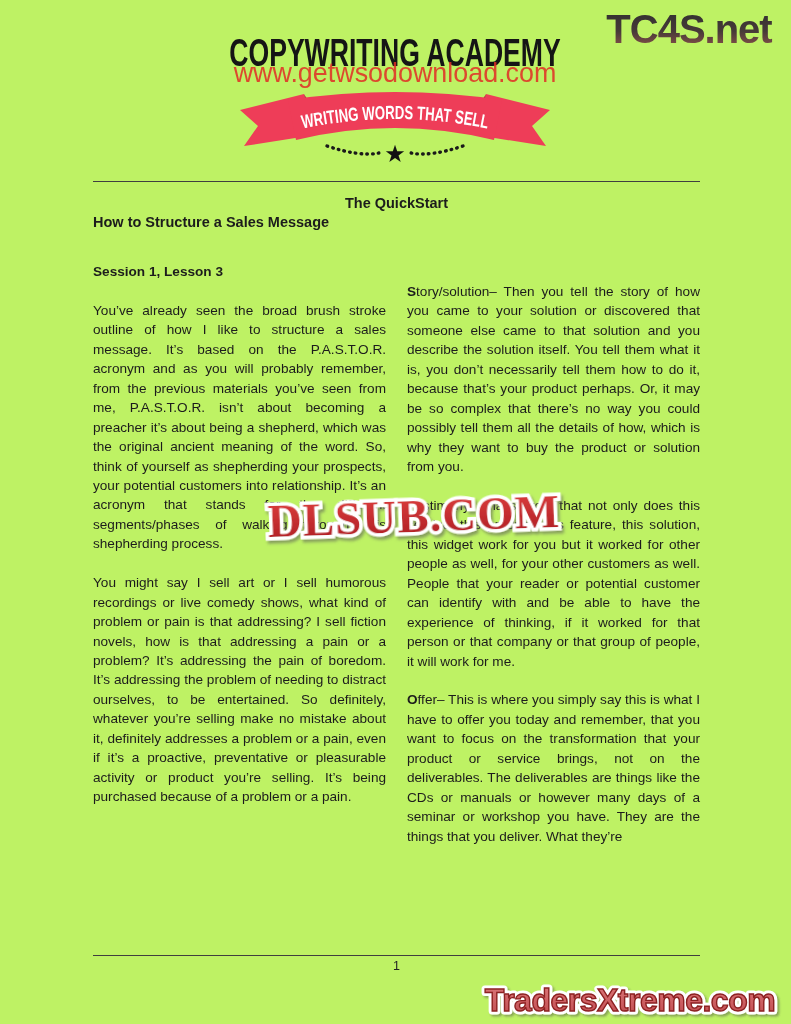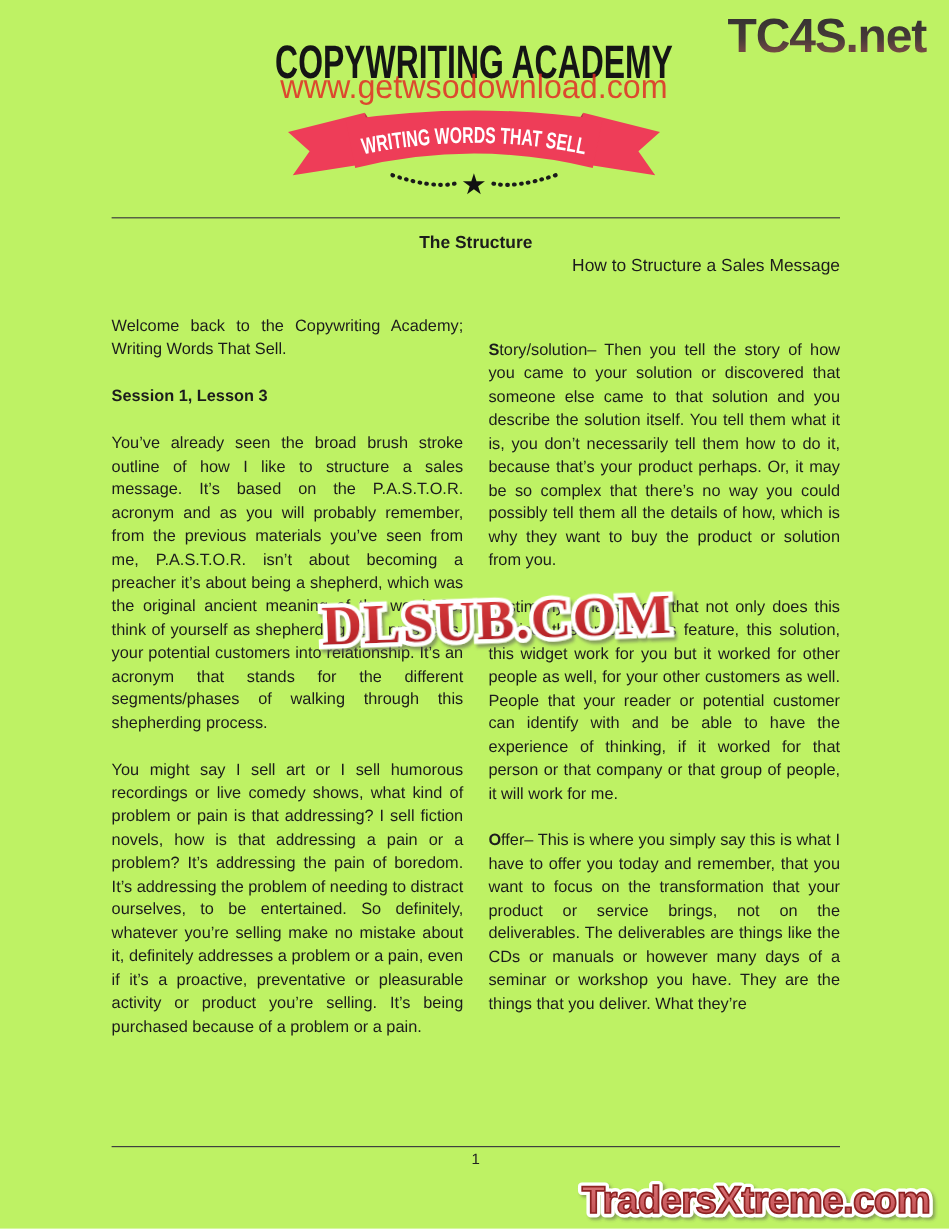--- a/index.html
+++ b/index.html
@@ -15,22 +15,22 @@
       font-size:28px;color:rgba(226,44,36,0.85);white-space:nowrap;z-index:5;
       transform:scaleX(0.96);transform-origin:center top;}
   .ribbon-svg{position:absolute;left:230px;top:84px;}
 
   
   .rule{position:absolute;left:93px;width:607px;height:1px;background:#3f3f3f;}
   .rule.top{top:181px;}
   .rule.bottom{top:955px;}
   .doc-title{position:absolute;left:93px;top:195px;width:607px;text-align:center;
       font-size:14.5px;font-weight:bold;}
-  .doc-subtitle{position:absolute;left:93px;top:214px;width:607px;text-align:right;
-      font-size:14.5px;}
+  .doc-subtitle{position:absolute;left:93px;top:214px;width:607px;text-align:left;
+      font-size:14.5px;font-weight:bold;}
 
   
   .columns{position:absolute;left:93px;top:262px;width:608px;display:flex;gap:21px;}
   .col{width:293px;font-size:13.6px;line-height:19.45px;text-align:justify;}
   .col.right{padding-top:20px;}
   .col p{margin:0 0 19.45px 0;}
   .col b{font-weight:bold;}
 
   
   .page-num{position:absolute;left:93px;top:959px;width:607px;text-align:center;font-size:12.5px;color:#222;}
@@ -75,26 +75,25 @@
       <textPath href="#ribbon-arc" startOffset="50%" text-anchor="middle" textLength="186" lengthAdjust="spacingAndGlyphs">WRITING WORDS THAT SELL</textPath>
     </text>
 
     <path d="M97,62 Q130,73 149,69" fill="none" stroke="#1a1a1a" stroke-width="3.4" stroke-dasharray="0.6,5.2" stroke-linecap="round"></path>
     <path d="M233,62 Q200,73 181,69" fill="none" stroke="#1a1a1a" stroke-width="3.4" stroke-dasharray="0.6,5.2" stroke-linecap="round"></path>
     <text x="165" y="78" text-anchor="middle" font-size="24" fill="#111">★</text>
   </svg>
 
   <div class="rule top"></div>
 
-  <div class="doc-title">The Structure</div>
+  <div class="doc-title">The QuickStart</div>
   <div class="doc-subtitle">How to Structure a Sales Message</div>
 
   <div class="columns">
     <div class="col left" id="col-left">
-        <p><span>Welcome back to the Copywriting Academy; Writing Words That Sell.</span></p>
         <p><b>Session 1, Lesson 3</b></p>
         <p><span>You’ve already seen the broad brush stroke outline of how I like to structure a sales message. It’s based on the P.A.S.T.O.R. acronym and as you will probably remember, from the previous materials you’ve seen from me, P.A.S.T.O.R. isn’t about becoming a preacher it’s about being a shepherd, which was the original ancient meaning of the word. So, think of yourself as shepherding your prospects, your potential customers into relationship. It’s an acronym that stands for the different segments/phases of walking through this shepherding process.</span></p>
         <p><span>You might say I sell art or I sell humorous recordings or live comedy shows, what kind of problem or pain is that addressing? I sell fiction novels, how is that addressing a pain or a problem? It’s addressing the pain of boredom. It’s addressing the problem of needing to distract ourselves, to be entertained. So definitely, whatever you’re selling make no mistake about it, definitely addresses a problem or a pain, even if it’s a proactive, preventative or pleasurable activity or product you’re selling. It’s being purchased because of a problem or a pain.</span></p>
       </div>
     <div class="col right" id="col-right">
         <p><b>S</b><span>tory/solution– Then you tell the story of how you came to your solution or discovered that someone else came to that solution and you describe the solution itself. You tell them what it is, you don’t necessarily tell them how to do it, because that’s your product perhaps. Or, it may be so complex that there’s no way you could possibly tell them all the details of how, which is why they want to buy the product or solution from you.</span></p>
         <p><b>T</b><span>estimony- That’s proof that not only does this service, this product, this feature, this solution, this widget work for you but it worked for other people as well, for your other customers as well. People that your reader or potential customer can identify with and be able to have the experience of thinking, if it worked for that person or that company or that group of people, it will work for me.</span></p>
         <p><b>O</b><span>ffer– This is where you simply say this is what I have to offer you today and remember, that you want to focus on the transformation that your product or service brings, not on the deliverables. The deliverables are things like the CDs or manuals or however many days of a seminar or workshop you have. They are the things that you deliver. What they’re</span></p>
       </div>
   </div>

